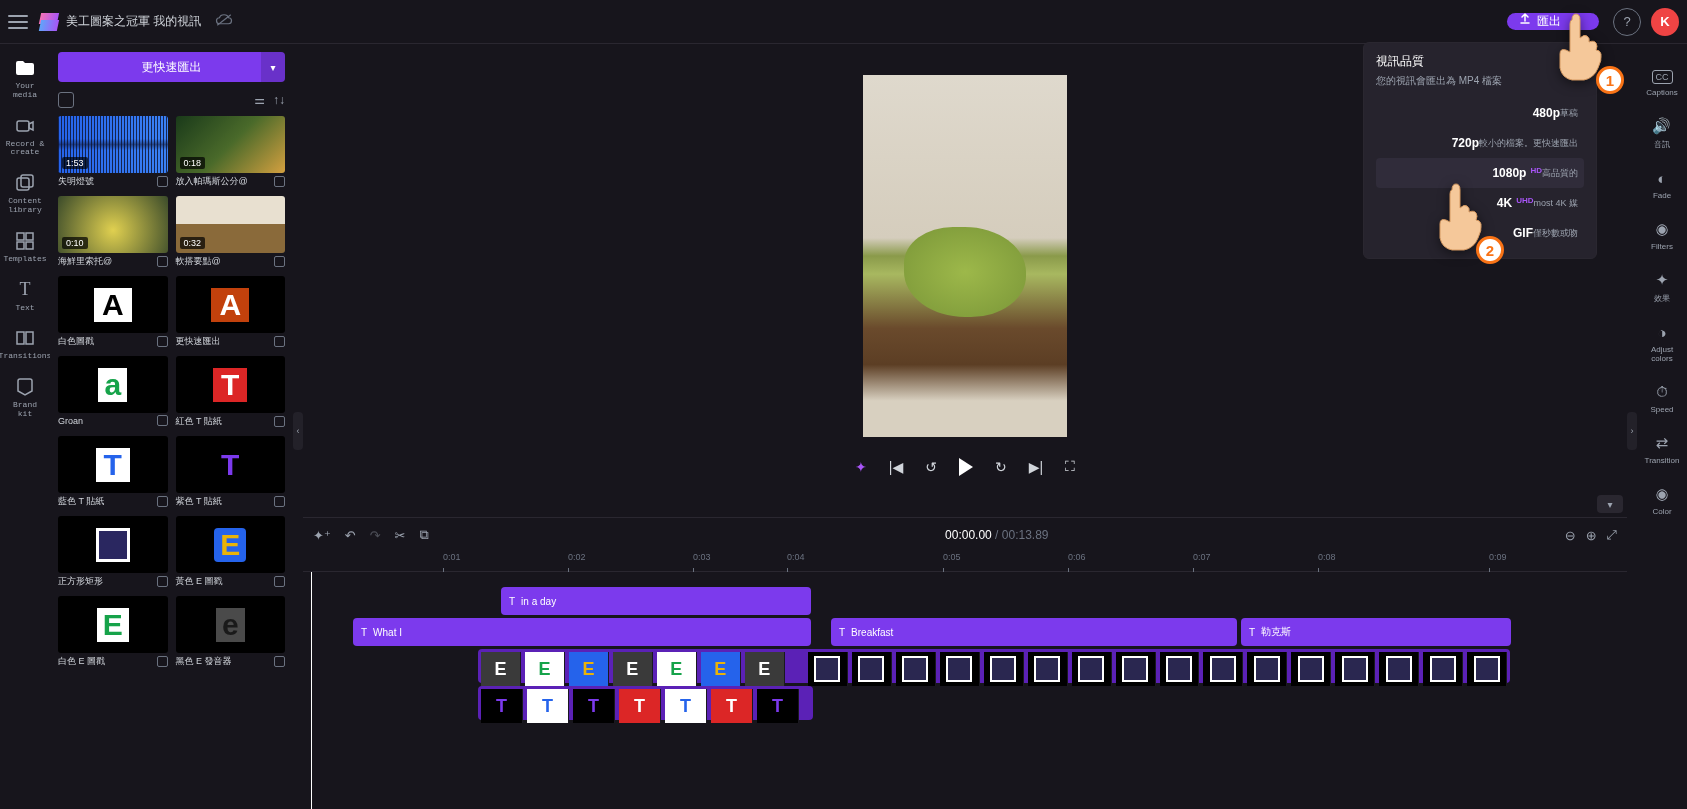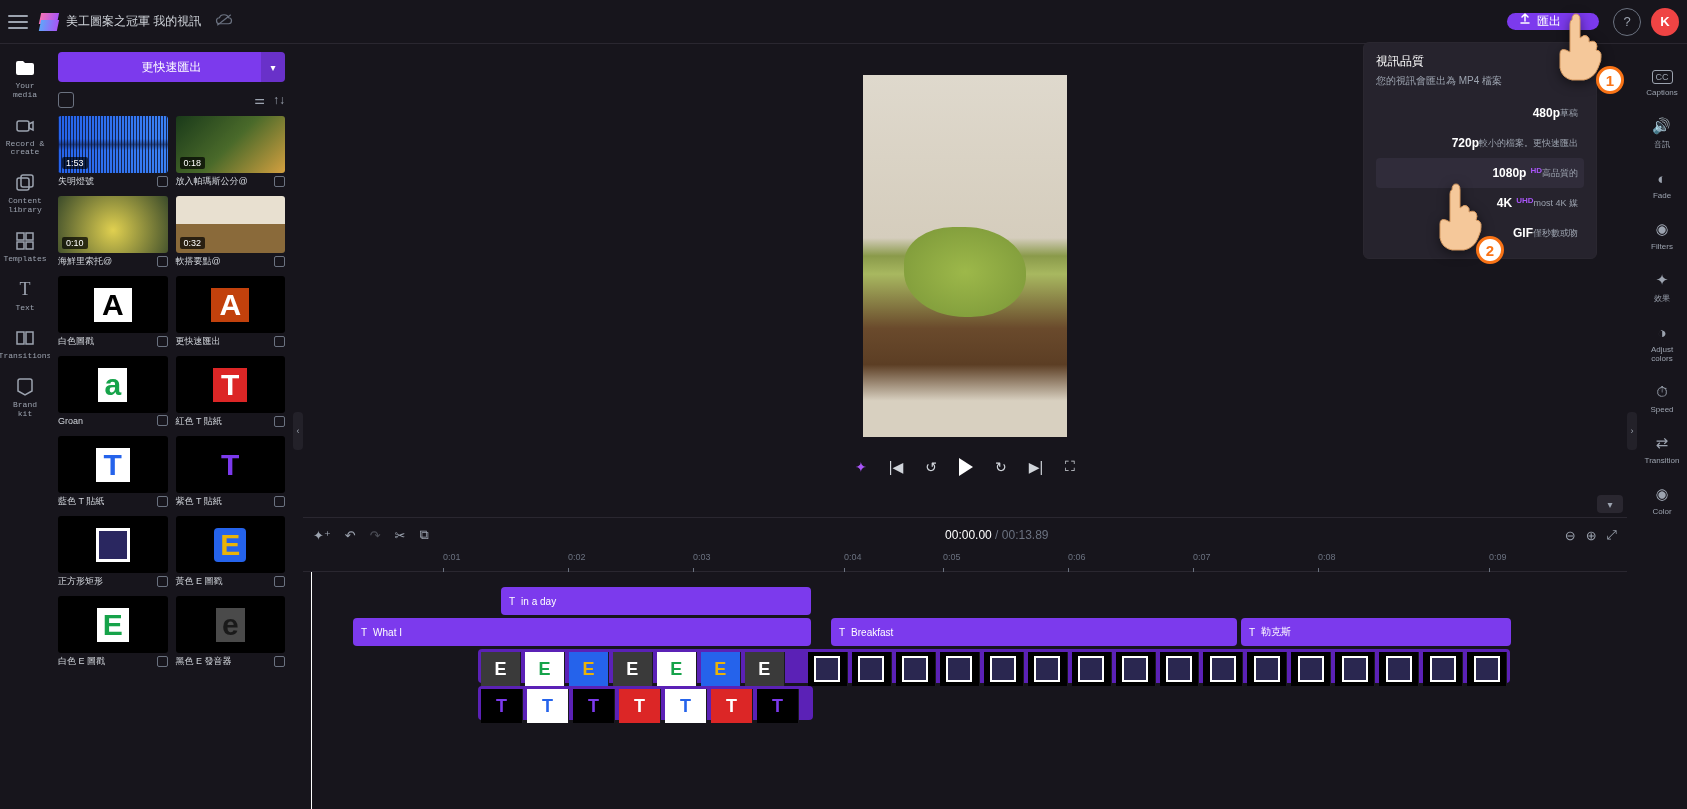--- a/index.html
+++ b/index.html
@@ -403,21 +403,21 @@
         <div class="tl-right">
           <span class="tl-tool">⊖</span>
           <span class="tl-tool">⊕</span>
           <span class="tl-tool">⤢</span>
         </div>
       </div>
       <div class="ruler">
         <span class="tick" style="left:140px">0:01</span>
         <span class="tick" style="left:265px">0:02</span>
         <span class="tick" style="left:390px">0:03</span>
-        <span class="tick" style="left:541px">0:04</span>
+        <span class="tick" style="left:484px">0:04</span>
         <span class="tick" style="left:640px">0:05</span>
         <span class="tick" style="left:765px">0:06</span>
         <span class="tick" style="left:890px">0:07</span>
         <span class="tick" style="left:1015px">0:08</span>
         <span class="tick" style="left:1186px">0:09</span>
       </div>
       <div class="tracks">
         <div class="playhead"></div>
         <div style="height:12px"></div>
         <div class="track">

